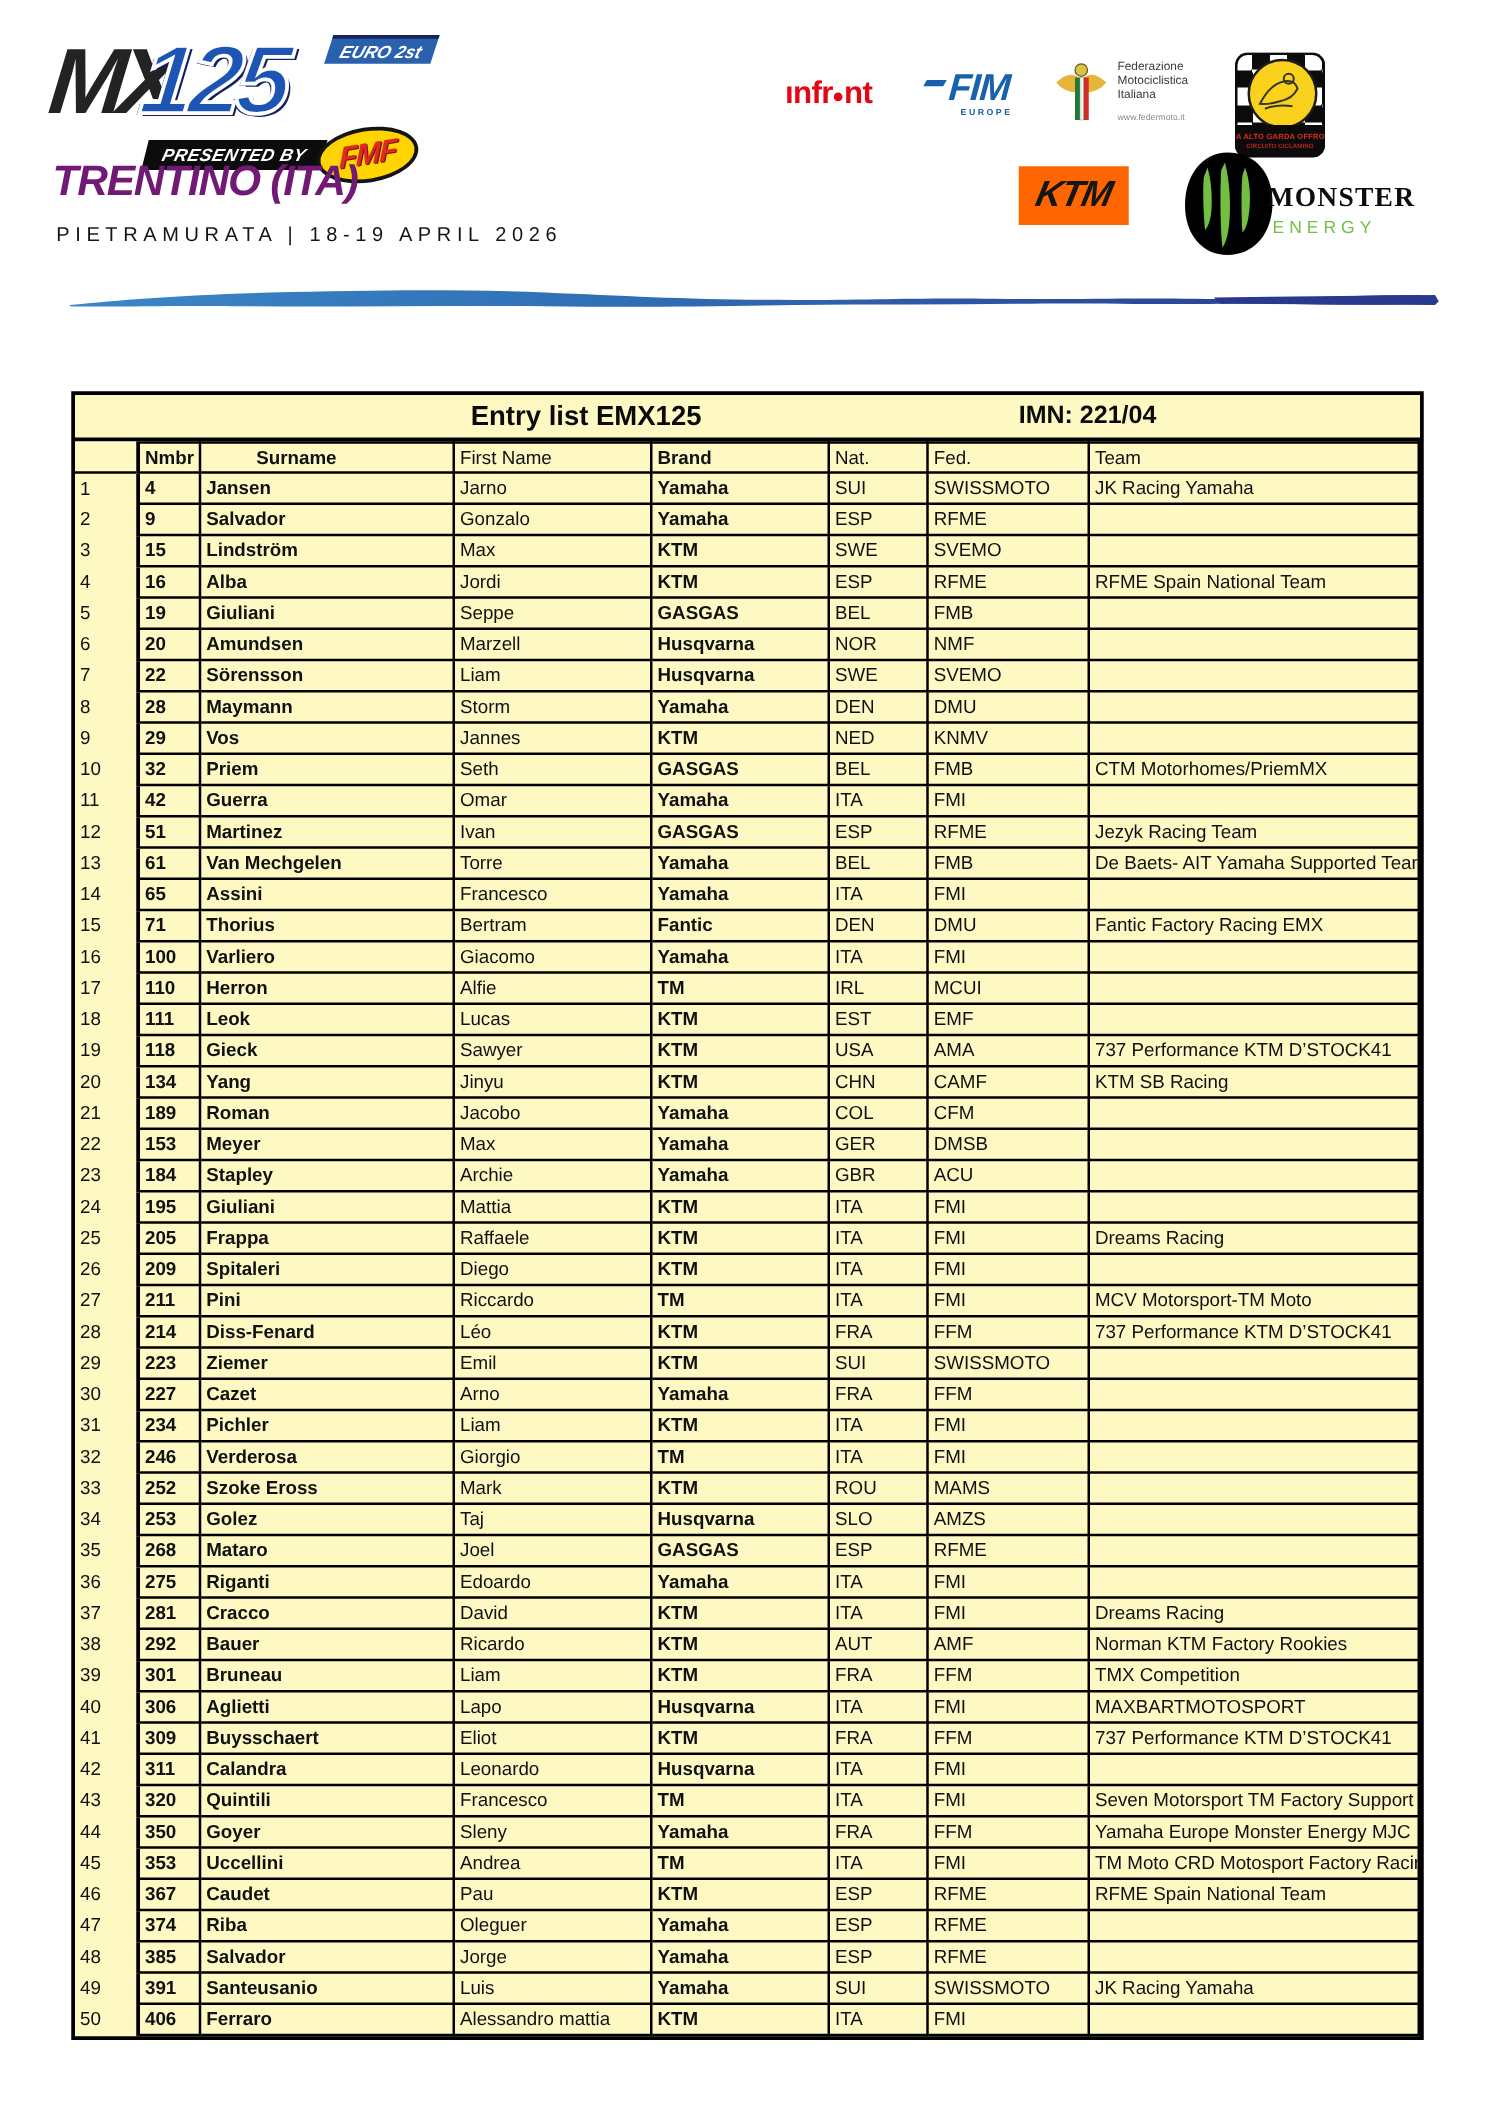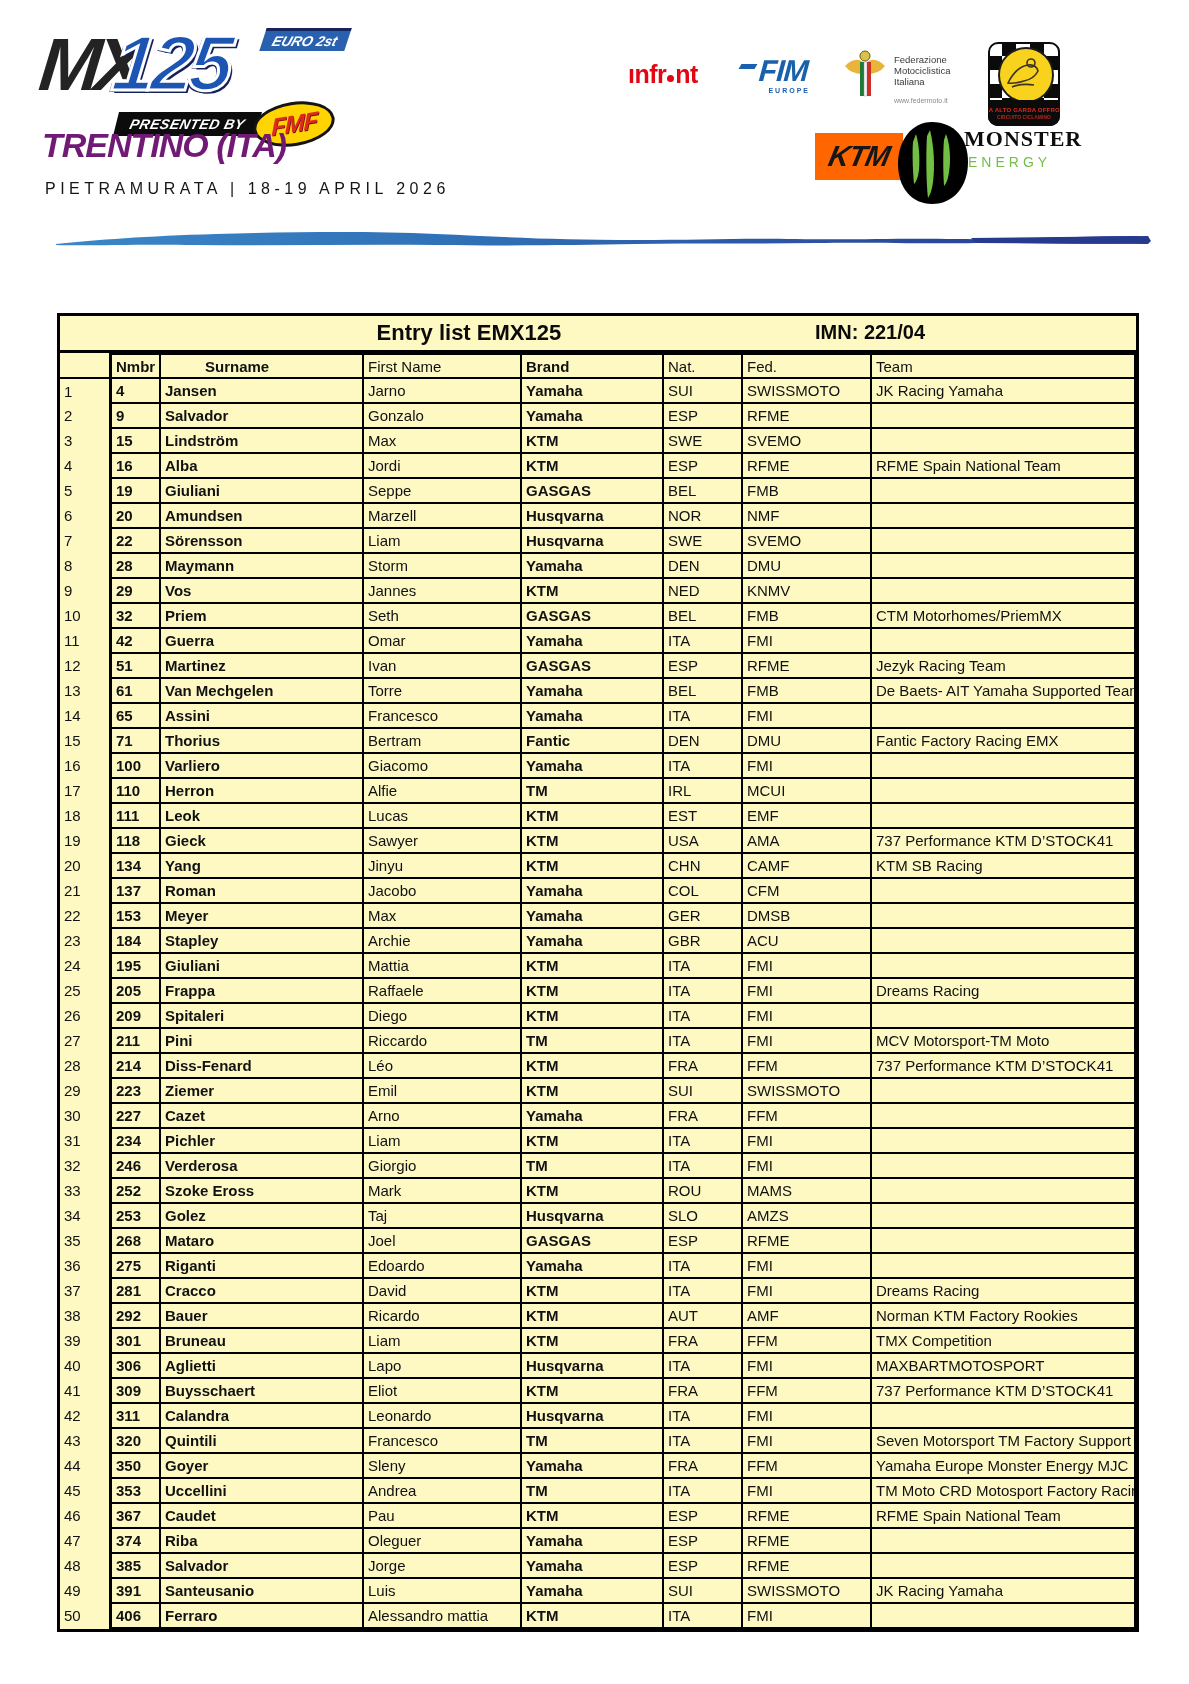--- a/index.html
+++ b/index.html
@@ -32,36 +32,36 @@
   
   .spon{position:absolute;}
   .infront{left:628px;top:60px;font-weight:800;font-size:25px;color:#e30613;letter-spacing:-0.5px;}
   .infront .dot{display:inline-block;width:7px;height:7px;border-radius:50%;background:#e30613;margin:0 1px 1px 1px;}
   .fim{left:740px;top:56px;color:#1961ac;width:70px;}
   .fim .fim-row{display:flex;align-items:center;}
   .fim .wing{display:inline-block;background:#1961ac;height:5px;transform:skew(-30deg);margin-right:3px;}
   .fim .w1{width:16px;margin-top:-10px;}
   .fim .fim-name{font-style:italic;font-weight:900;font-size:30px;letter-spacing:-1px;line-height:30px;transform:skew(-4deg);}
   .fim .fim-sub{font-size:7px;font-weight:700;letter-spacing:2px;text-align:right;margin-top:1px;}
-  .fmi{left:843px;top:48px;display:flex;align-items:flex-end;}
+  .fmi{left:843px;top:48px;display:flex;align-items:flex-start;}
   .fmi-text{margin-left:7px;font-size:9.5px;line-height:11px;color:#3a3a3a;}
   .fmi-url{font-size:7px;color:#8a8a8a;margin-top:8px;}
   .mc-badge{left:988px;top:42px;width:72px;height:84px;border-radius:10px;overflow:hidden;
       background:repeating-conic-gradient(#0b0b0b 0% 25%, #ffffff 0% 50%) 0 0/28px 28px;
       box-shadow:0 0 0 2px #0b0b0b inset;}
   .mc-circle{position:absolute;left:10px;top:5px;width:52px;height:52px;border-radius:50%;
       background:#f8d21c;border:2px solid #1c1c1c;overflow:hidden;}
   .mc-band{position:absolute;left:0;right:0;top:58px;background:#0b0b0b;height:26px;
       display:flex;flex-direction:column;align-items:center;justify-content:center;}
   .mc-l1{color:#e02a20;font-weight:800;font-size:6px;letter-spacing:0.2px;white-space:nowrap;}
   .mc-l2{color:#b5251d;font-weight:700;font-size:5px;margin-top:1px;white-space:nowrap;}
   .ktm-box{left:815px;top:133px;width:88px;height:47px;background:#ff6600;
       display:flex;align-items:center;justify-content:center;}
   .ktm-txt{color:#161616;font-style:italic;font-weight:900;font-size:29px;transform:skew(-12deg);letter-spacing:-1px;}
-  .monster{left:892px;top:120px;display:flex;align-items:flex-start;}
+  .monster{left:942px;top:120px;display:flex;align-items:center;}
   .monster-text{margin-left:-14px;margin-top:6px;}
   .monster-name{font-family:"Liberation Serif",serif;font-weight:700;font-size:22px;color:#0d0d0d;letter-spacing:1px;}
   .monster-sub{font-size:14px;font-weight:400;letter-spacing:4px;color:#72bf44;margin-top:2px;margin-left:4px;}
   .divider{position:absolute;left:36px;top:228px;}
   
   .entry-table{position:absolute;left:57px;top:313px;width:1076px;border:3px solid #000;background:#fef9c3;}
   .t-title-row{position:relative;height:34px;border-bottom:3px solid #000;}
   .t-title{position:absolute;left:38%;top:4px;transform:translateX(-50%);
       font-weight:700;font-size:22px;color:#0b0b0b;white-space:nowrap;}
   .t-imn{position:absolute;left:755px;top:5px;font-weight:700;font-size:20px;color:#0b0b0b;white-space:nowrap;}
@@ -388,21 +388,21 @@
           <td class="c-num">134</td>
           <td class="c-sur">Yang</td>
           <td class="c-fir">Jinyu</td>
           <td class="c-bra">KTM</td>
           <td class="c-nat">CHN</td>
           <td class="c-fed">CAMF</td>
           <td class="c-tea">KTM SB Racing</td>
         </tr>
         <tr>
           <td class="c-pos">21</td>
-          <td class="c-num">137</td>
+          <td class="c-num">189</td>
           <td class="c-sur">Roman</td>
           <td class="c-fir">Jacobo</td>
           <td class="c-bra">Yamaha</td>
           <td class="c-nat">COL</td>
           <td class="c-fed">CFM</td>
           <td class="c-tea"></td>
         </tr>
         <tr>
           <td class="c-pos">22</td>
           <td class="c-num">153</td>

